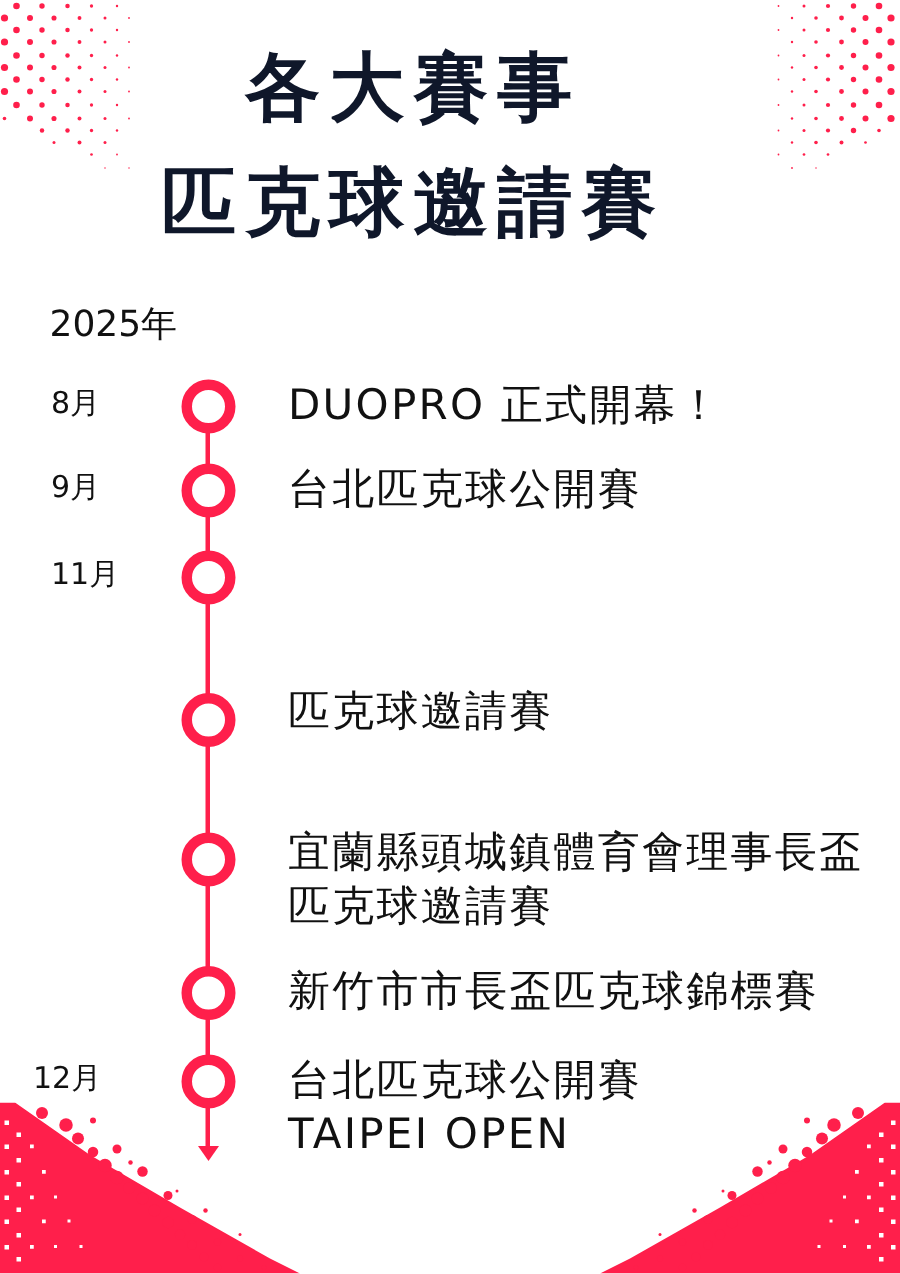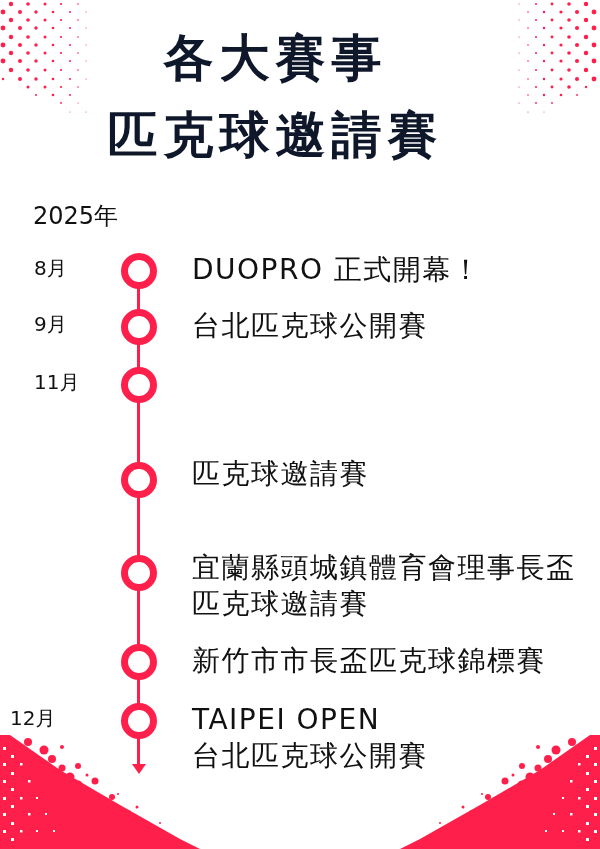--- a/index.html
+++ b/index.html
@@ -4,21 +4,21 @@
 <style>
   html, body { margin:0; padding:0; }
   body { width:600px; height:849px; background:#ffffff; position:relative; overflow:hidden;
          font-family:"DejaVu Sans", "Liberation Sans", sans-serif; color:#111; }
   .title { position:absolute; left:0; width:551px; text-align:center; color:#0f172a;
            font-weight:bold; font-size:50px; letter-spacing:6px; line-height:1; }
   .title.l1 { top:33px; }
   .title.l2 { top:110px; }
   .year { position:absolute; left:33px; top:200px; font-size:24px; }
   .month { position:absolute; left:34px; font-size:20px; line-height:1; }
-  .month.m12 { left:10px;text-align:center; }
+  .month.m12 { left:22px;text-align:center; }
   .event { position:absolute; left:192px; font-size:28px; line-height:36px; letter-spacing:1.5px; white-space:nowrap; }
   .line { position:absolute; left:137px; top:270px; width:3px; height:496px; background:#FF1F4B; }
   .arrow { position:absolute; left:131.5px; top:764px; width:0; height:0;
            border-left:7px solid transparent; border-right:7px solid transparent; border-top:10px solid #FF1F4B; }
   .node { position:absolute; left:121px; width:22px; height:22px; border-radius:50%;
           border:7px solid #FF1F4B; background:#fff; }
   .dots { position:absolute; pointer-events:none; }
 </style>
 </head>
 <body>
@@ -311,15 +311,15 @@
   <div>匹克球邀請賽</div>
 </div>
 <div class="event" style="top:550px">
   <div>宜蘭縣頭城鎮體育會理事長盃</div>
   <div>匹克球邀請賽</div>
 </div>
 <div class="event" style="top:643px">
   <div>新竹市市長盃匹克球錦標賽</div>
 </div>
 <div class="event" style="top:702px">
+  <div>台北匹克球公開賽</div>
   <div>TAIPEI OPEN</div>
-  <div>台北匹克球公開賽</div>
 </div>
 
 </body></html>

